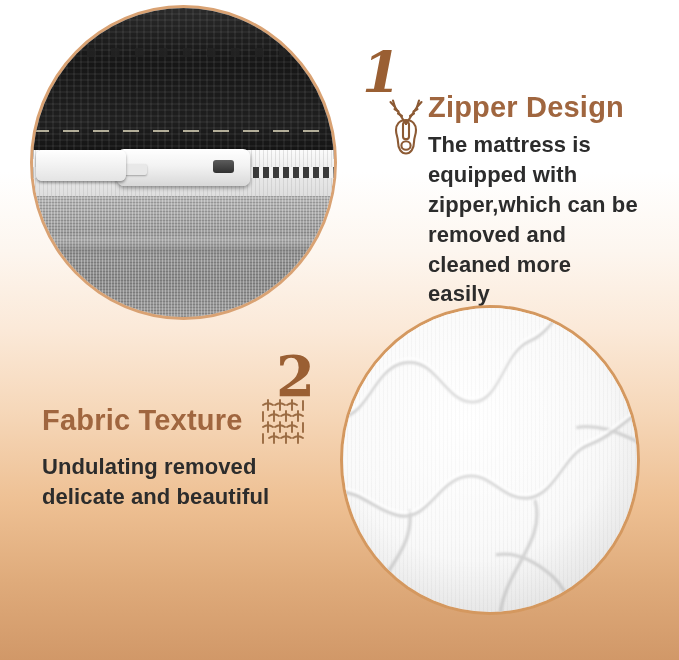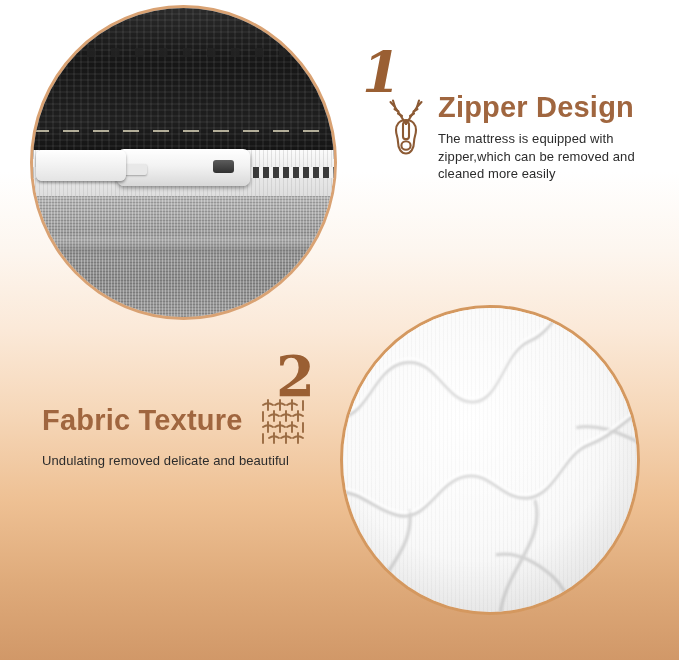--- a/index.html
+++ b/index.html
@@ -258,34 +258,34 @@
   .feature-heading {
     color: #a0663f;
     font-size: 29px;
     font-weight: 700;
     line-height: 1.1;
     letter-spacing: .2px;
     white-space: nowrap;
   }
   .feature-body {
     color: #2c2c2c;
-    font-size: 13px;
+    font-size: 22px;
     line-height: 1.36;
     letter-spacing: .1px;
+    font-weight: bold;
   }
 
   
   #feature-1 {
     position: absolute;
     left: 386px;
     top: 92px;
     width: 280px;
     display: flex;
     align-items: flex-start;
-    gap: 10px;
   }
   #feature-1 .icon-slot {
     flex: 0 0 auto;
     width: 42px;
     padding-top: 6px;
   }
   #feature-1 .text-slot {
     flex: 1 1 auto;
   }
   #feature-1 .feature-body {

